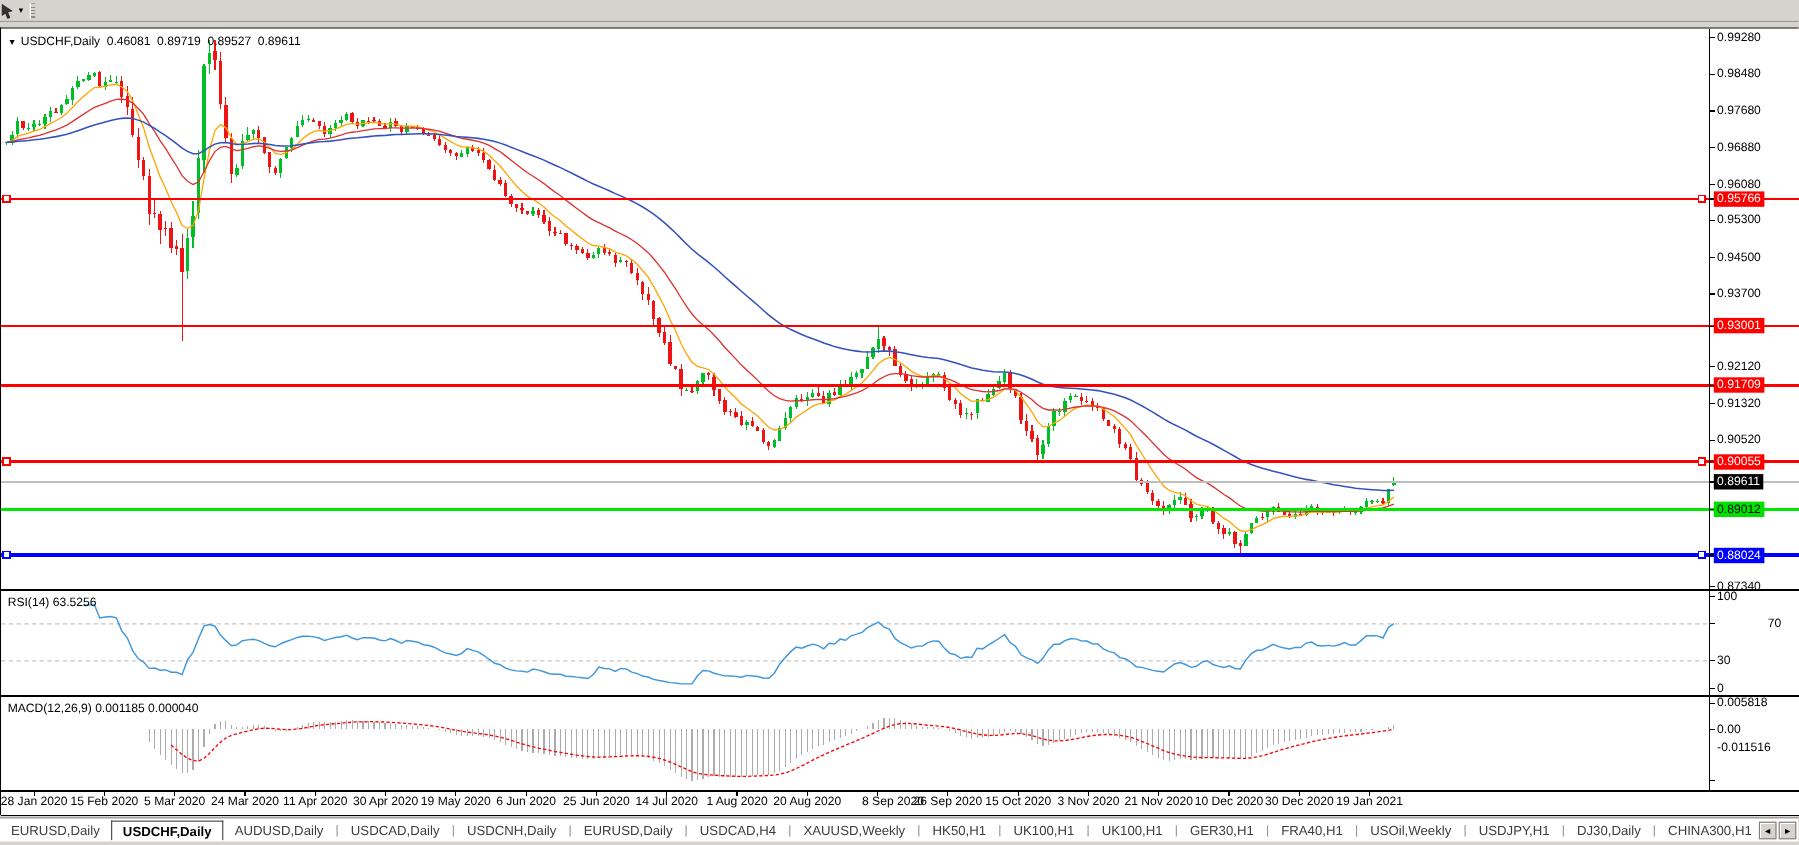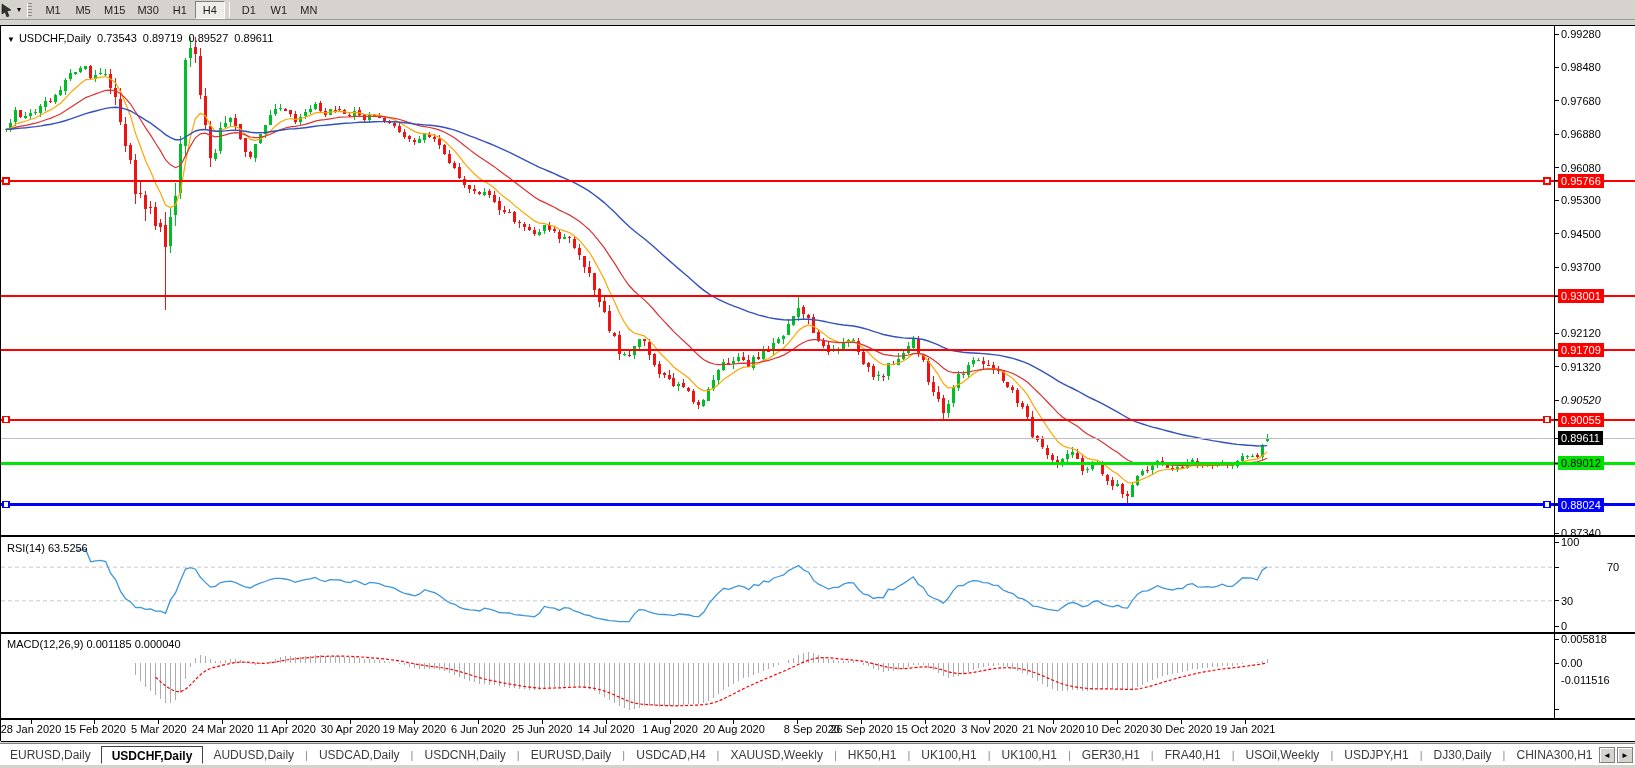--- a/index.html
+++ b/index.html
@@ -54,32 +54,20 @@
 <body>
 
 <div id="toolbar">
   <div class="tool-icon-wrap">
     <svg width="14" height="14" viewBox="0 0 14 14">
       <path d="M2 1 L11 7 L7 8 L9 13 L7 14 L5 9 L2 11 Z" fill="#333" stroke="#000" stroke-width="0.5"></path>
     </svg>
     <span class="caret">▾</span>
   </div>
   <div class="grip"></div>
-  <div id="tf-buttons" style="display:flex; align-items:center;">
-      <div class="tfbtn">M1</div>
-      <div class="tfbtn">M5</div>
-      <div class="tfbtn">M15</div>
-      <div class="tfbtn">M30</div>
-      <div class="tfbtn">H1</div>
-      <div class="tfbtn active">H4</div>
-      <div class="tfdivider"></div>
-      <div class="tfbtn">D1</div>
-      <div class="tfbtn">W1</div>
-      <div class="tfbtn">MN</div>
-    </div>
 </div>
 
 <div id="chartwin">
   <svg id="plot" width="1635" height="716">
       <rect x="0" y="0" width="1635" height="716" fill="#FFFFFF"></rect>
       <line x1="0" y1="510" x2="1635" y2="510" stroke="#000" stroke-width="2" shape-rendering="crispEdges"></line>
       <line x1="0" y1="607" x2="1635" y2="607" stroke="#000" stroke-width="2" shape-rendering="crispEdges"></line>
       <line x1="0" y1="693" x2="1635" y2="693" stroke="#000" stroke-width="2" shape-rendering="crispEdges"></line>
       <line x1="0" y1="715" x2="1635" y2="715" stroke="#000" stroke-width="1" shape-rendering="crispEdges"></line>
       <line x1="5" y1="103.34186209634493" x2="5" y2="105.72289423921374" stroke="#00BE28" stroke-width="1" shape-rendering="crispEdges"></line>
@@ -881,21 +869,21 @@
       <line x1="860.6999999999999" y1="694" x2="860.6999999999999" y2="698" stroke="#000" stroke-width="1" shape-rendering="crispEdges"></line>
       <line x1="924.6" y1="694" x2="924.6" y2="698" stroke="#000" stroke-width="1" shape-rendering="crispEdges"></line>
       <line x1="988.5" y1="694" x2="988.5" y2="698" stroke="#000" stroke-width="1" shape-rendering="crispEdges"></line>
       <line x1="1052.4" y1="694" x2="1052.4" y2="698" stroke="#000" stroke-width="1" shape-rendering="crispEdges"></line>
       <line x1="1116.3" y1="694" x2="1116.3" y2="698" stroke="#000" stroke-width="1" shape-rendering="crispEdges"></line>
       <line x1="1180.2" y1="694" x2="1180.2" y2="698" stroke="#000" stroke-width="1" shape-rendering="crispEdges"></line>
       <line x1="1244.1" y1="694" x2="1244.1" y2="698" stroke="#000" stroke-width="1" shape-rendering="crispEdges"></line>
     </svg>
 
   <div class="overlay-label" id="title-row">
-    <span class="win-caret">▼</span><span>USDCHF,Daily</span><span class="tv">0.73543</span><span class="tv">0.89719</span><span class="tv">0.89527</span><span class="tv">0.89611</span>
+    <span class="win-caret">▼</span><span>USDCHF,Daily</span><span class="tv">0.46081</span><span class="tv">0.89719</span><span class="tv">0.89527</span><span class="tv">0.89611</span>
   </div>
 
   <div class="overlay-label" id="rsi-label">
     <span>RSI(14)</span> <span>63.5256</span>
   </div>
   <div class="overlay-label" id="macd-label">
     <span>MACD(12,26,9)</span> <span>0.001185</span>
     <span>0.000040</span>
   </div>
 
@@ -903,21 +891,21 @@
       <div class="axis-label" style="top: 1px; text-align: center;">0.99280</div>
       <div class="axis-label" style="top: 34.44px;">0.98480</div>
       <div class="axis-label" style="top: 67.88px;">0.97680</div>
       <div class="axis-label" style="top: 101.32px;">0.96880</div>
       <div class="axis-label" style="top: 134.76px;">0.96080</div>
       <div class="axis-label" style="top: 167.364px;">0.95300</div>
       <div class="axis-label" style="top: 200.804px;">0.94500</div>
       <div class="axis-label" style="top: 234.244px;">0.93700</div>
       <div class="axis-label" style="top: 300.288px;">0.92120</div>
       <div class="axis-label" style="top: 333.728px;">0.91320</div>
-      <div class="axis-label" style="top: 367.168px; font-style: italic;">0.90520</div>
+      <div class="axis-label" style="top: 367.168px;">0.90520</div>
       <div class="axis-label" style="top: 500.092px;">0.87340</div>
       <div class="axis-label axis-box" style="top: 147.885px; background: rgb(255, 0, 0); color: rgb(255, 255, 255);">0.95766</div>
       <div class="axis-label axis-box" style="top: 263.462px; background: rgb(255, 0, 0); color: rgb(255, 255, 255);">0.93001</div>
       <div class="axis-label axis-box" style="top: 317.468px; background: rgb(255, 0, 0); color: rgb(255, 255, 255);">0.91709</div>
       <div class="axis-label axis-box" style="top: 386.605px; background: rgb(255, 0, 0); color: rgb(255, 255, 255);">0.90055</div>
       <div class="axis-label axis-box" style="top: 405.164px; background: rgb(0, 0, 0); color: rgb(255, 255, 255);">0.89611</div>
       <div class="axis-label axis-box" style="top: 430.202px; background: rgb(0, 224, 0); color: rgb(0, 0, 0);">0.89012</div>
       <div class="axis-label axis-box" style="top: 471.501px; background: rgb(0, 0, 255); color: rgb(255, 255, 255);">0.88024</div>
       <div class="axis-label" style="top: 509px;">100</div>
       <div class="axis-label" style="top: 534.2px; margin-left: 46px;">70</div>

